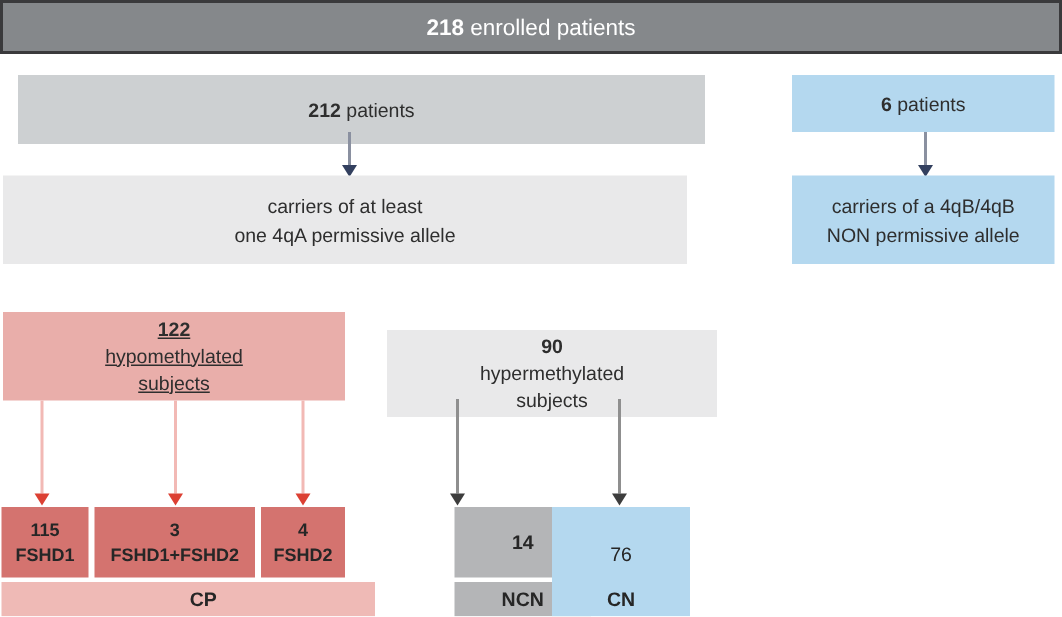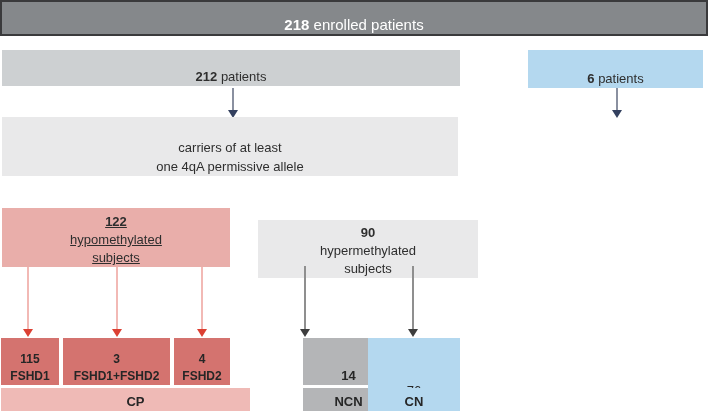--- a/index.html
+++ b/index.html
@@ -9,21 +9,21 @@
     background:#ffffff;
     font-family:"Liberation Sans","DejaVu Sans",sans-serif;
     color:#2e2e2e;
     overflow:hidden;
   }
   .box{
     position:absolute;
     display:flex;
     flex-direction:column;
     align-items:center;
-    justify-content:flex-end;
+    justify-content:center;
     text-align:center;
     font-size:13px;
     line-height:19px;
   }
   .bold{font-weight:bold;}
   .header{
     left:0;top:0;width:704px;height:32px;
     background:#85888b;
     border:2px solid #3a3a3c;
     color:#ffffff;
@@ -51,21 +51,21 @@
 <body>
 
 <div class="canvas">
 
   <div class="box header">
     <div>
       <span class="bold">218</span><span> enrolled patients</span>
     </div>
   </div>
 
-  <div class="box gray-mid" style="left:2px;top:50px;width:458px;height:36px;">
+  <div class="box gray-mid" style="left:12px;top:50px;width:458px;height:46px;">
     <div>
       <span class="bold">212</span><span> patients</span>
     </div>
   </div>
 
   <div class="box blue" style="left:528px;top:50px;width:175px;height:38px;">
     <div>
       <span class="bold">6</span><span> patients</span>
     </div>
   </div>
@@ -73,20 +73,24 @@
   <div class="aline navy-line" style="left:232px;top:88px;height:22px;"></div>
   <div class="ahead navy-head" style="left:228px;top:110px;"></div>
   <div class="aline navy-line" style="left:616px;top:88px;height:22px;"></div>
   <div class="ahead navy-head" style="left:612px;top:110px;"></div>
 
   <div class="box gray-light" style="left:2px;top:117px;width:456px;height:59px;">
     <div>carriers of at least</div>
     <div>one 4qA permissive allele</div>
   </div>
 
+  <div class="box blue" style="left:528px;top:117px;width:175px;height:59px;">
+    <div>carriers of a 4qB/4qB</div>
+    <div>NON permissive allele</div>
+  </div>
 
   <div class="box pink" style="left:2px;top:208px;width:228px;height:59px;line-height:18px;text-decoration:underline;">
     <div class="bold">122</div>
     <div>hypomethylated</div>
     <div>subjects</div>
   </div>
 
   <div class="box gray-light" style="left:258px;top:220px;width:220px;height:58px;line-height:18px;">
     <div class="bold">90</div>
     <div>hypermethylated</div>

